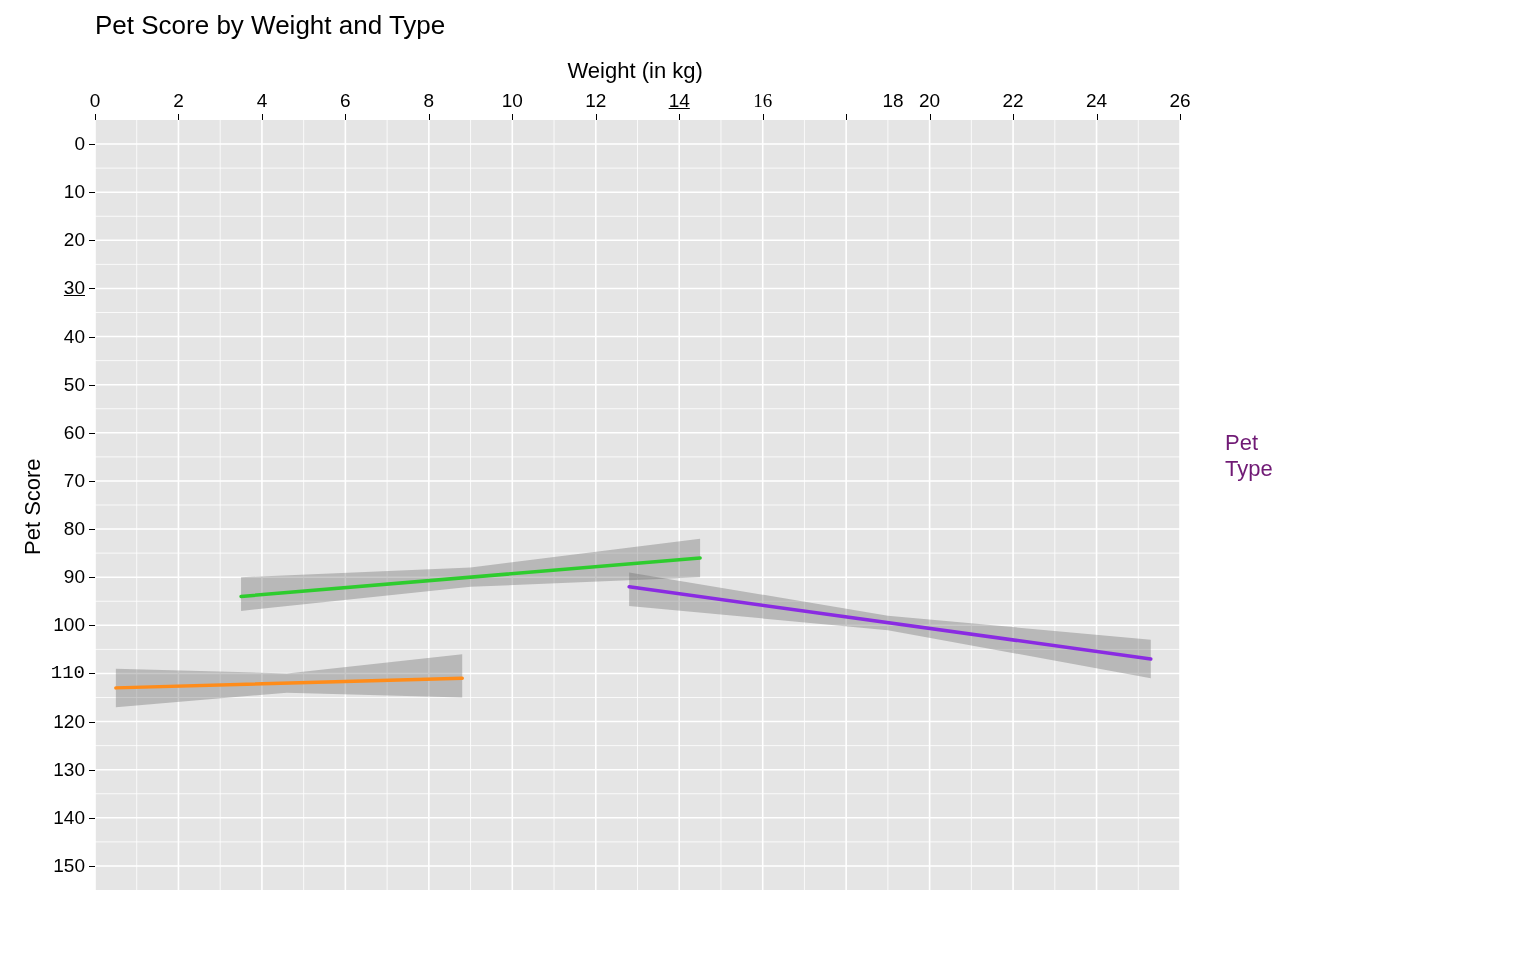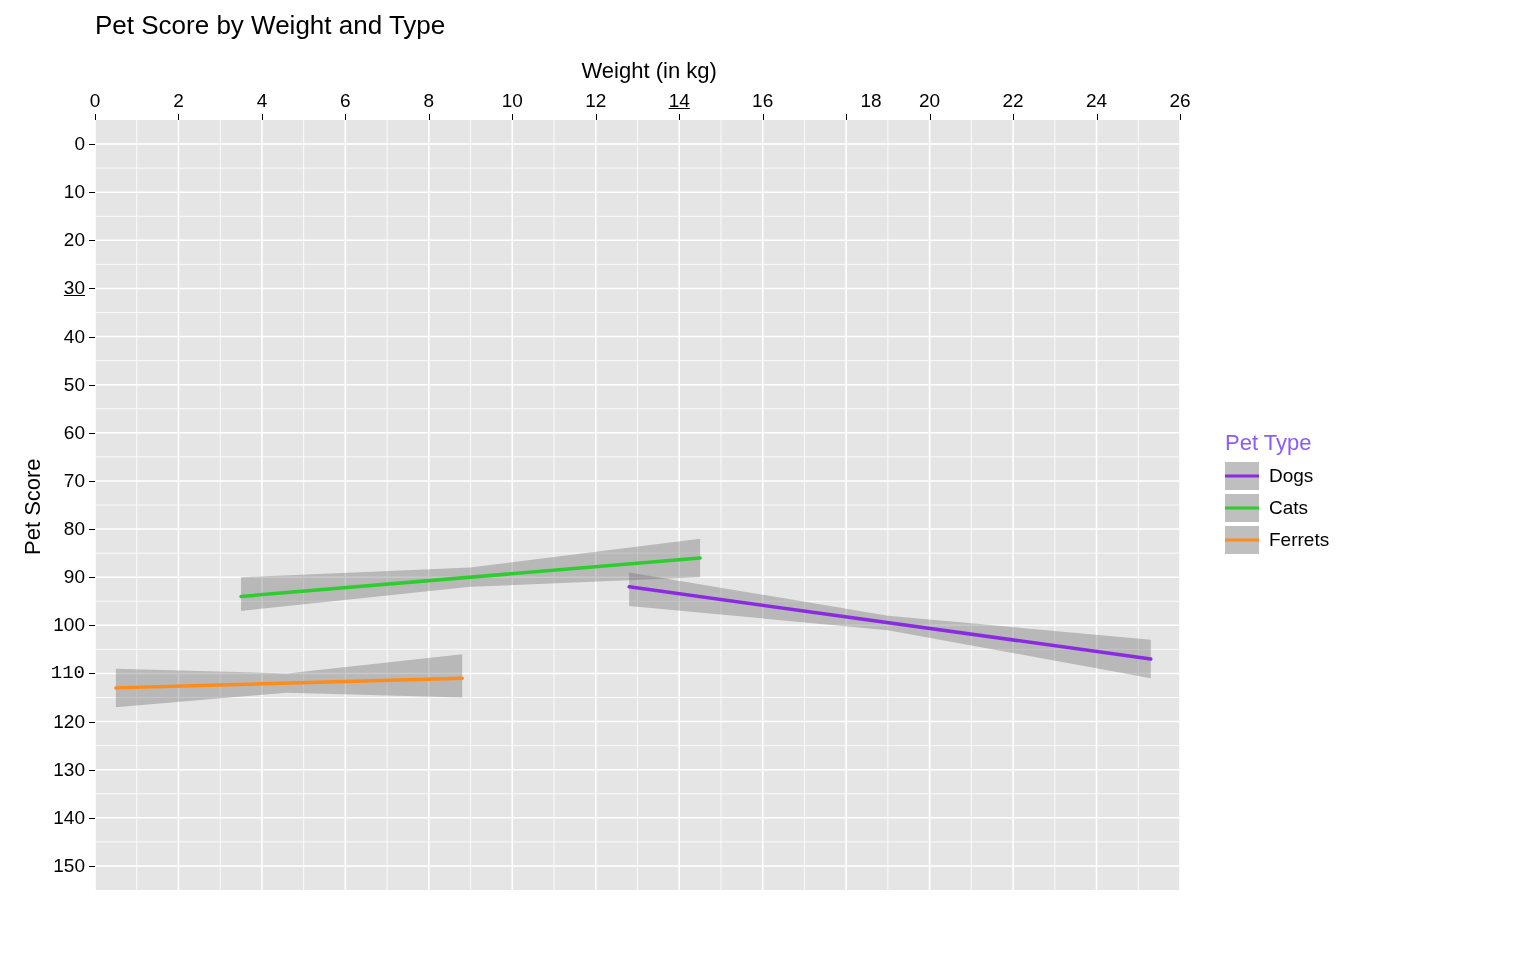--- a/index.html
+++ b/index.html
@@ -1,27 +1,27 @@
 <!DOCTYPE html>
 <html><head>
 <meta charset="utf-8">
 <style>
   html,body{margin:0;padding:0;background:#fff;font-family:Arial,Helvetica,sans-serif;}
   .stage{position:relative;width:1264px;height:960px;}
   .title{position:absolute;left:95px;top:10px;font-size:26px;color:#000;}
-  .xlabel{position:absolute;top:58px;font-size:22px;color:#000;margin-left:14px;}
+  .xlabel{position:absolute;top:58px;font-size:22px;color:#000;}
   .ylabel{position:absolute;left:0px;top:480px;font-size:22px;color:#000;transform:rotate(-90deg);transform-origin:left top;}
   .plot{position:absolute;background:#e5e5e5;}
   .plot svg{position:absolute;left:0;top:0;}
   .xtick{position:absolute;top:90px;font-size:19px;color:#000;transform:translateX(-50%);text-align:center;}
   .ytick{position:absolute;font-size:19px;color:#000;text-align:right;width:60px;transform:translateY(-50%);}
   .xtickmark{position:absolute;width:1px;height:6px;background:#000;top:114px;}
   .ytickmark{position:absolute;height:1px;width:6px;background:#000;}
   .legend{position:absolute;}
-  .legend-title{font-size:22px;color:#8b5cf6;margin-bottom:6px;}
+  .legend-title{font-size:22px;color:#701a75;margin-bottom:6px;}
   .legend-item{display:flex;align-items:center;margin-bottom:4px;}
   .legend-key{width:34px;height:28px;background:#bfbfbf;margin-right:10px;position:relative;}
   .legend-key .line{position:absolute;left:0;right:0;top:50%;height:3px;transform:translateY(-50%);}
   .legend-label{font-size:19px;color:#000;}
 </style>
 </head>
 <body>
 <div class="stage">
 
 <div class="title">Pet Score by Weight and Type</div>
@@ -107,23 +107,23 @@
       <div class="xtick" style="left: 345.385px;">6</div>
       <div class="xtickmark" style="left: 345.385px;"></div>
       <div class="xtick" style="left: 428.846px;">8</div>
       <div class="xtickmark" style="left: 428.846px;"></div>
       <div class="xtick" style="left: 512.308px;">10</div>
       <div class="xtickmark" style="left: 512.308px;"></div>
       <div class="xtick" style="left: 595.769px;">12</div>
       <div class="xtickmark" style="left: 595.769px;"></div>
       <div class="xtick" style="left: 679.231px; text-decoration: underline;">14</div>
       <div class="xtickmark" style="left: 679.231px;"></div>
-      <div class="xtick" style="left: 762.692px;">16</div>
+      <div class="xtick" style="left: 762.692px; font-family: Liberation Serif, serif;">16</div>
       <div class="xtickmark" style="left: 762.692px;"></div>
-      <div class="xtick" style="left: 871px; text-align: right;">18</div>
+      <div class="xtick" style="left: 893px; text-align: right;">18</div>
       <div class="xtickmark" style="left: 846.154px;"></div>
       <div class="xtick" style="left: 929.615px;">20</div>
       <div class="xtickmark" style="left: 929.615px;"></div>
       <div class="xtick" style="left: 1013.08px;">22</div>
       <div class="xtickmark" style="left: 1013.08px;"></div>
       <div class="xtick" style="left: 1096.54px;">24</div>
       <div class="xtickmark" style="left: 1096.54px;"></div>
       <div class="xtick" style="left: 1180px;">26</div>
       <div class="xtickmark" style="left: 1180px;"></div>
     </div>
@@ -157,35 +157,15 @@
       <div class="ytick" style="left: 25px; top: 769.688px;">130</div>
       <div class="ytickmark" style="left: 89px; top: 769.688px;"></div>
       <div class="ytick" style="left: 25px; top: 817.812px;">140</div>
       <div class="ytickmark" style="left: 89px; top: 817.812px;"></div>
       <div class="ytick" style="left: 25px; top: 865.938px;">150</div>
       <div class="ytickmark" style="left: 89px; top: 865.938px;"></div>
     </div>
 
 <div class="legend" id="legend" style="left: 1225px; top: 430px;">
   <div class="legend-title">Pet Type</div>
-  <div id="legend-items">
-        <div class="legend-item">
-          <div class="legend-key">
-            <div class="line" style="background: rgb(138, 43, 226);"></div>
-          </div>
-          <div class="legend-label">Dogs</div>
-        </div>
-        <div class="legend-item">
-          <div class="legend-key">
-            <div class="line" style="background: rgb(46, 204, 46);"></div>
-          </div>
-          <div class="legend-label">Cats</div>
-        </div>
-        <div class="legend-item">
-          <div class="legend-key">
-            <div class="line" style="background: rgb(255, 140, 26);"></div>
-          </div>
-          <div class="legend-label">Ferrets</div>
-        </div>
-      </div>
 </div>
 
 </div>
 
 </body></html>

